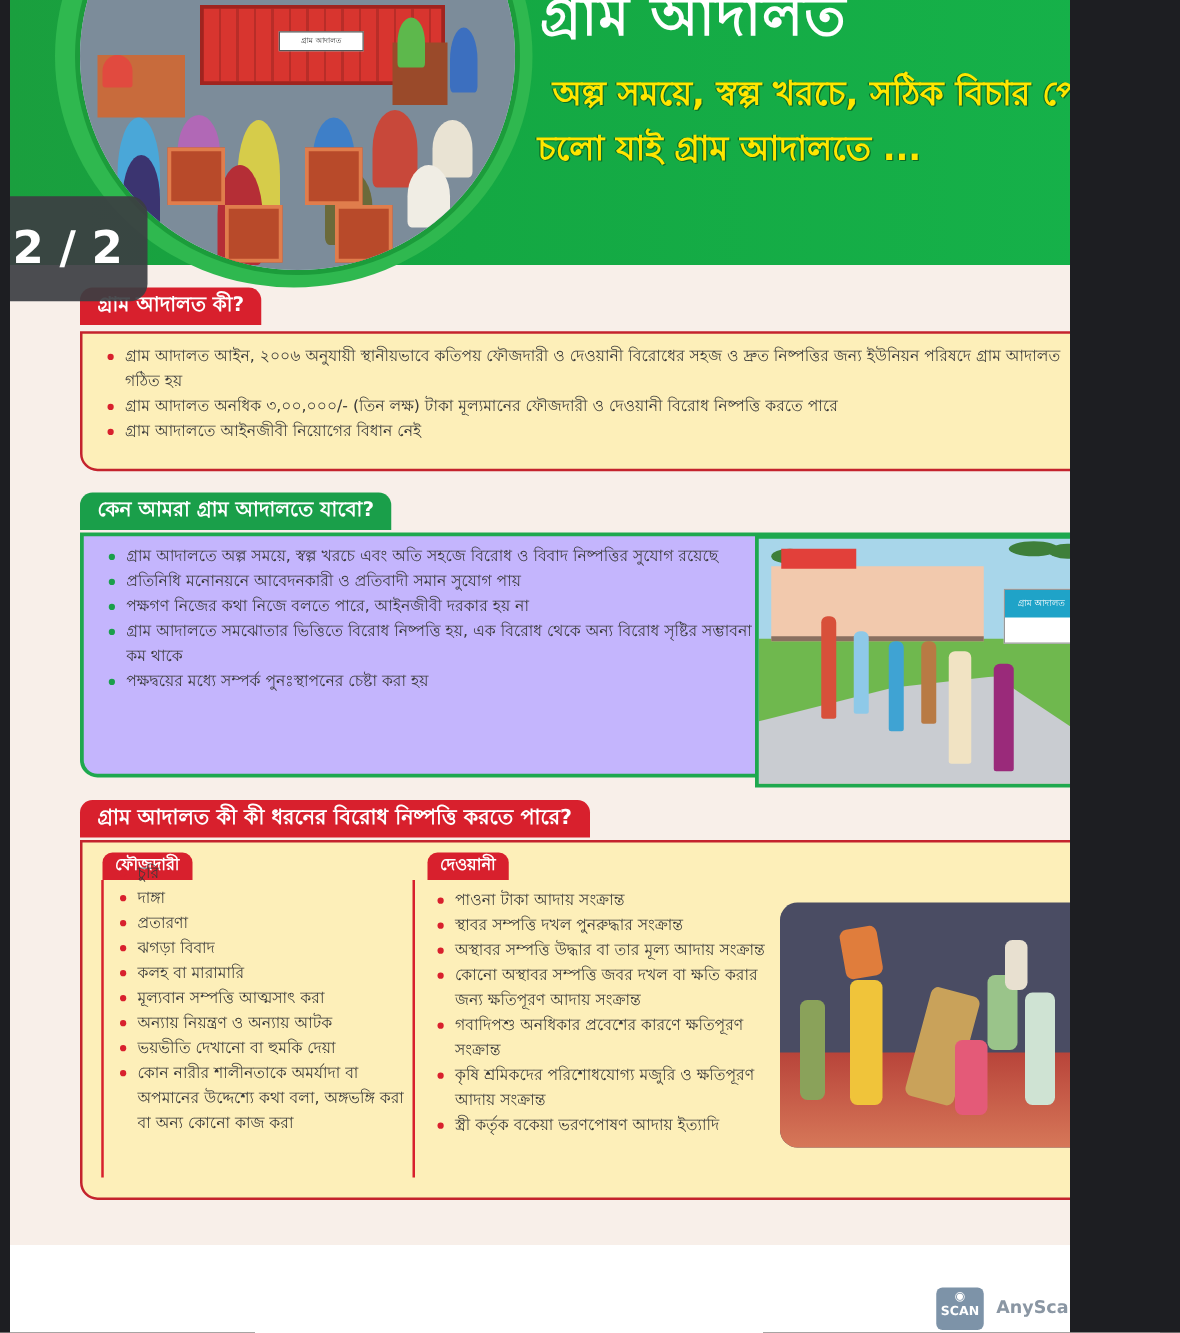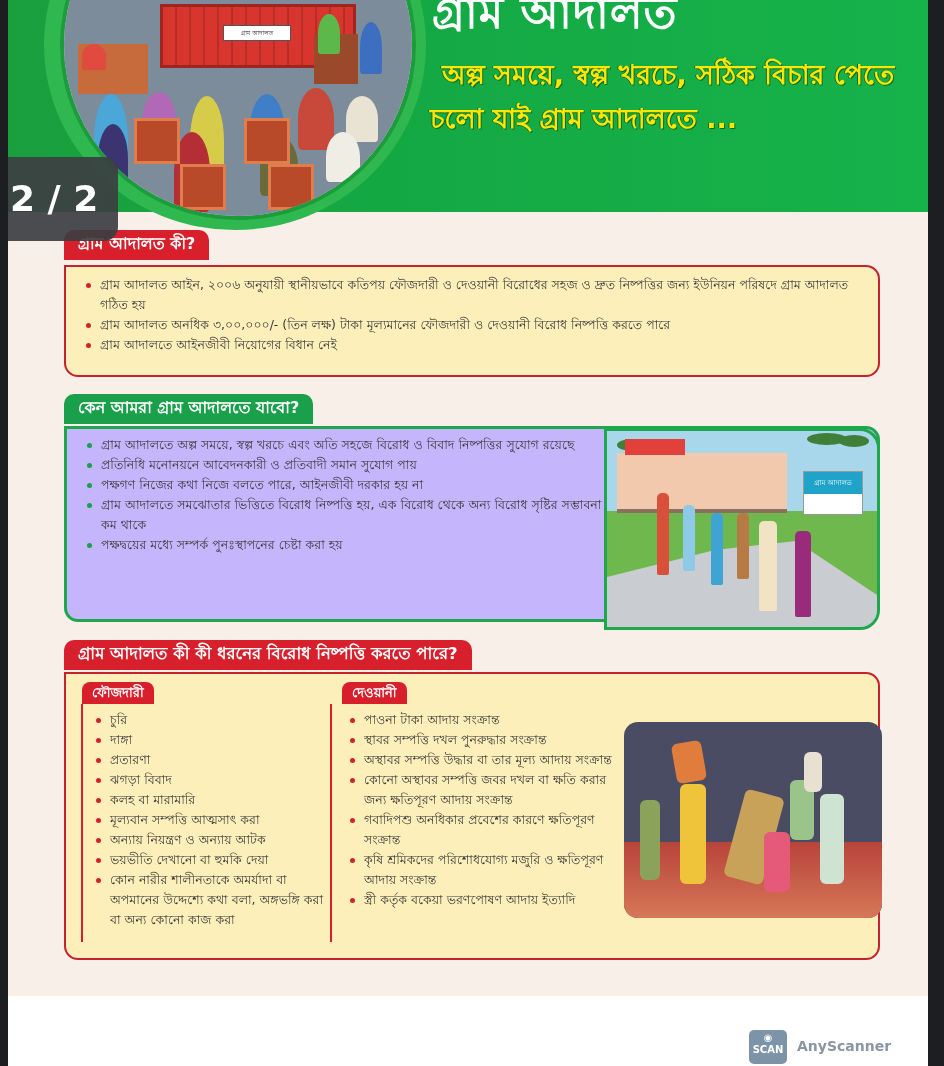--- a/index.html
+++ b/index.html
@@ -3,21 +3,21 @@
 <meta charset="utf-8">
 <style>
   html, body { margin:0; padding:0; }
   body {
     width:944px; height:1066px; overflow:hidden; position:relative;
     background:#1d1e22;
     font-family:"DejaVu Sans", sans-serif;
   }
   .left-strip { position:absolute; left:0; top:0; width:8px; height:1066px; background:#1d1e22; }
   .page {
-    position:absolute; left:8px; top:0; width:920px; height:1066px;
+    position:absolute; left:8px; top:0; width:848px; height:1066px;
     background:#ffffff; overflow:hidden;
   }
   .poster {
     position:absolute; left:0; top:0; width:920px; height:996px;
     background:#f8efe9;
   }
   
   .header {
     position:absolute; left:0; top:0; width:920px; height:212px;
     background:linear-gradient(90deg,#1a9f3e 0%,#14a843 40%,#16b24a 100%);
@@ -192,21 +192,21 @@
       <div class="v-fig" style="left:130px;top:82px;height:66px;background:#b87a44;"></div>
       <div class="v-fig" style="left:152px;top:90px;height:90px;width:18px;background:#f1e3c3;"></div>
       <div class="v-fig" style="left:188px;top:100px;height:86px;width:16px;background:#9a2a7a;"></div>
     </div>
 
     <div class="tab red" style="left:56px;top:640px;font-size:16.5px;text-align:center;">গ্রাম আদালত কী কী ধরনের বিরোধ নিষ্পত্তি করতে পারে?</div>
     <div class="box red" style="left:56px;top:672px;width:816px;height:288px;"></div>
 
     <div class="subtab" style="left:74px;top:682px;">ফৌজদারী</div>
     <div class="col-line" style="left:73px;top:704px;height:238px;"></div>
-    <ul class="bullets red-dots col-list" style="position:absolute;left:80px;top:710px;width:236px;">
+    <ul class="bullets red-dots col-list" style="position:absolute;left:80px;top:688px;width:236px;">
       <li>চুরি</li>
       <li>দাঙ্গা</li>
       <li>প্রতারণা</li>
       <li>ঝগড়া বিবাদ</li>
       <li>কলহ বা মারামারি</li>
       <li>মূল্যবান সম্পত্তি আত্মসাৎ করা</li>
       <li>অন্যায় নিয়ন্ত্রণ ও অন্যায় আটক</li>
       <li>ভয়ভীতি দেখানো বা হুমকি দেয়া</li>
       <li>কোন নারীর শালীনতাকে অমর্যাদা বা অপমানের উদ্দেশ্যে কথা বলা, অঙ্গভঙ্গি করা বা অন্য কোনো কাজ করা</li>
     </ul>

